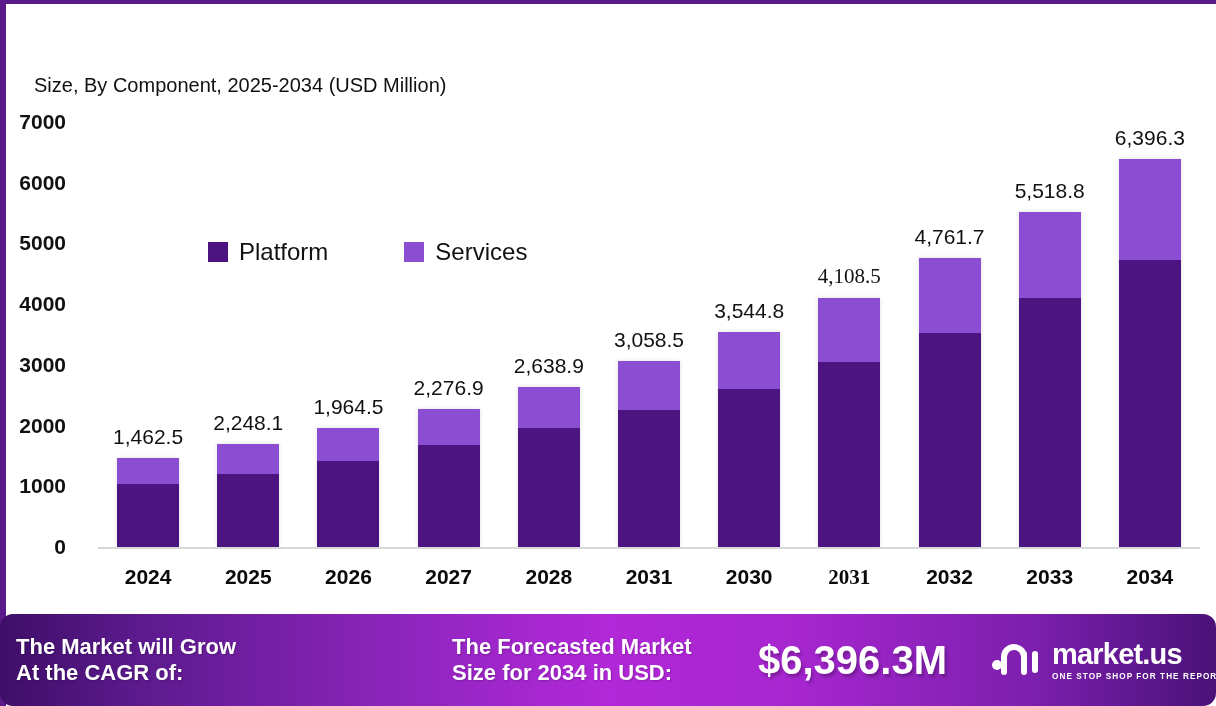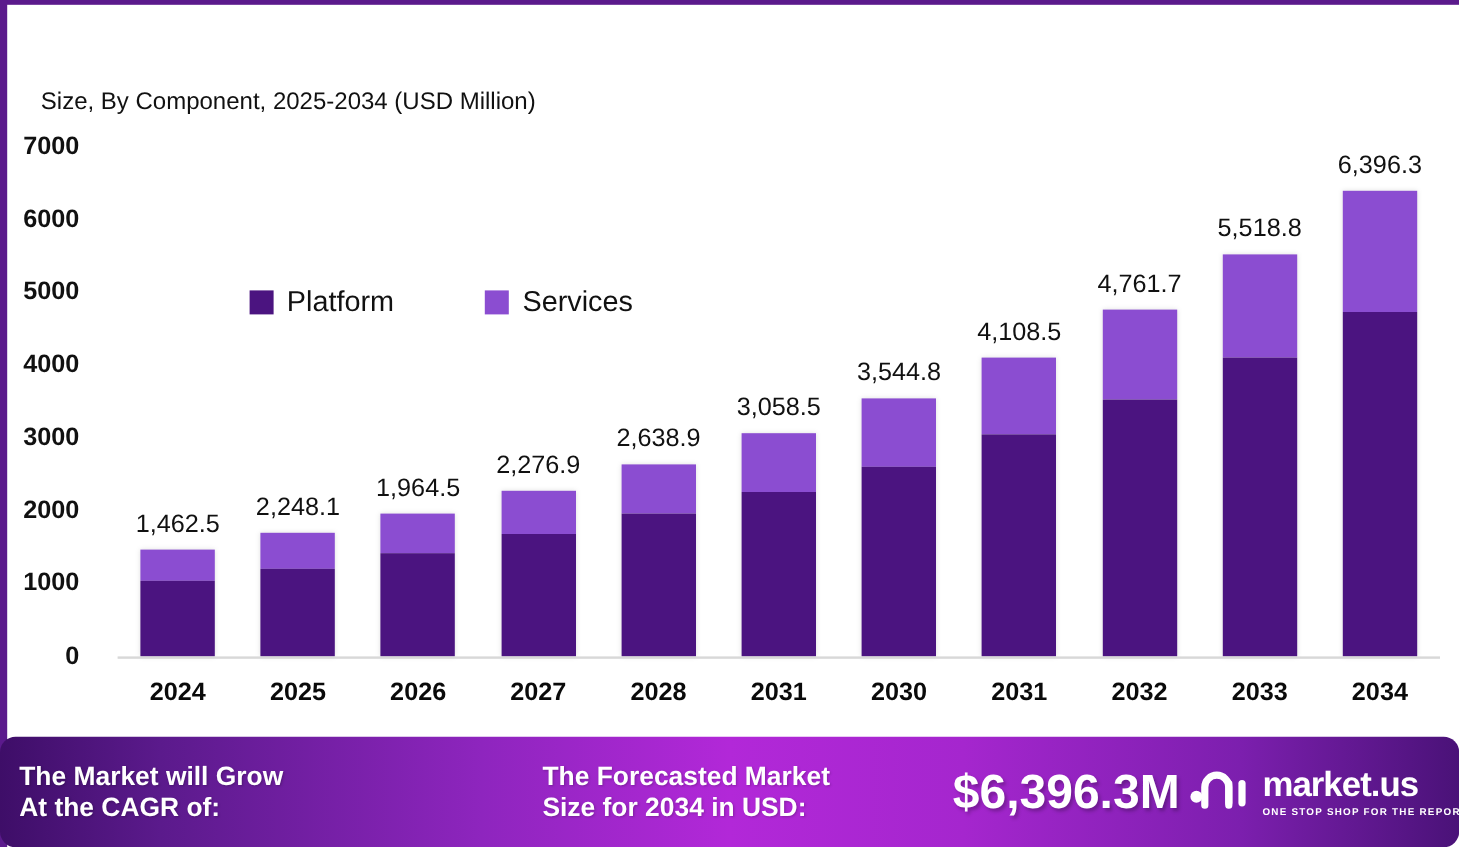--- a/index.html
+++ b/index.html
@@ -110,21 +110,20 @@
     font-size: 40px; font-weight: 800; color: #fff;
     text-shadow: 2px 3px 3px rgba(0,0,0,0.25);
     white-space: nowrap;
   }
   #forecast-caption { position: absolute; left: 452px; top: 20px; font-size: 22px; }
   #forecast-value {
     position: absolute; left: 758px; top: 24px;
     font-size: 40px; font-weight: 800; color: #fff;
     text-shadow: 2px 3px 3px rgba(0,0,0,0.25);
     white-space: nowrap;
-    margin-left: 36px;
   }
   #logo { position: absolute; left: 990px; top: 26px; display: flex; align-items: center; gap: 10px; }
   #logo-mark { flex: 0 0 auto; }
   #logo-text { display: flex; flex-direction: column; }
   #logo-name {
     font-size: 29px; font-weight: 800; color: #fff; line-height: 1;
     letter-spacing: -0.8px;
   }
   #logo-tagline {
     font-size: 8.2px; font-weight: 700; color: #fff;
@@ -199,21 +198,21 @@
           <div class="xtick" style="top: 443px;">2031</div>
         </div>
         <div class="bargroup" style="left: 620.182px; height: 425px;">
           <div class="bar-wrap" style="height: 215.22px;">
             <div class="seg-services" style="background: rgb(139, 77, 209); height: 26.6531%;"></div>
             <div class="seg-platform" style="background: rgb(75, 20, 128); height: 73.3469%;"></div>
           </div>
           <div class="bar-total" style="bottom: 224.22px;">3,544.8</div>
           <div class="xtick" style="top: 443px;">2030</div>
         </div>
-        <div class="bargroup" style="left: 720.364px; height: 425px;">
+        <div class="bargroup" style="left: 720.364px; height: 425px; font-family: Liberation Serif, serif;">
           <div class="bar-wrap" style="height: 249.445px;">
             <div class="seg-services" style="background: rgb(139, 77, 209); height: 26.0071%;"></div>
             <div class="seg-platform" style="background: rgb(75, 20, 128); height: 73.9929%;"></div>
           </div>
           <div class="bar-total" style="bottom: 258.445px;">4,108.5</div>
           <div class="xtick" style="top: 443px;">2031</div>
         </div>
         <div class="bargroup" style="left: 820.545px; height: 425px;">
           <div class="bar-wrap" style="height: 289.103px;">
             <div class="seg-services" style="background: rgb(139, 77, 209); height: 25.8668%;"></div>

